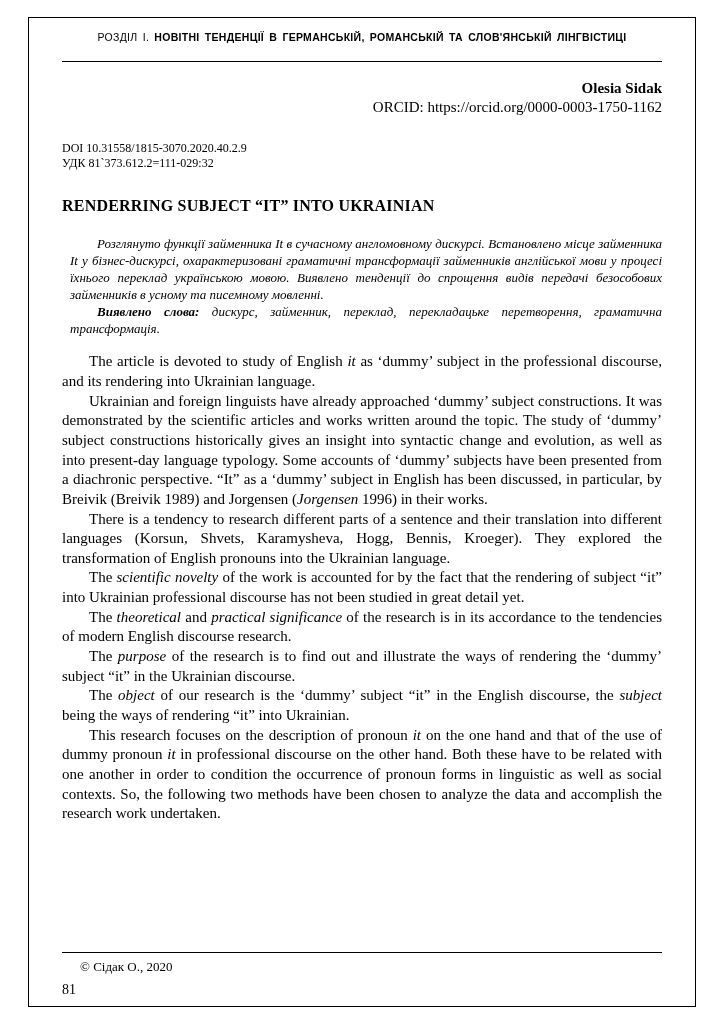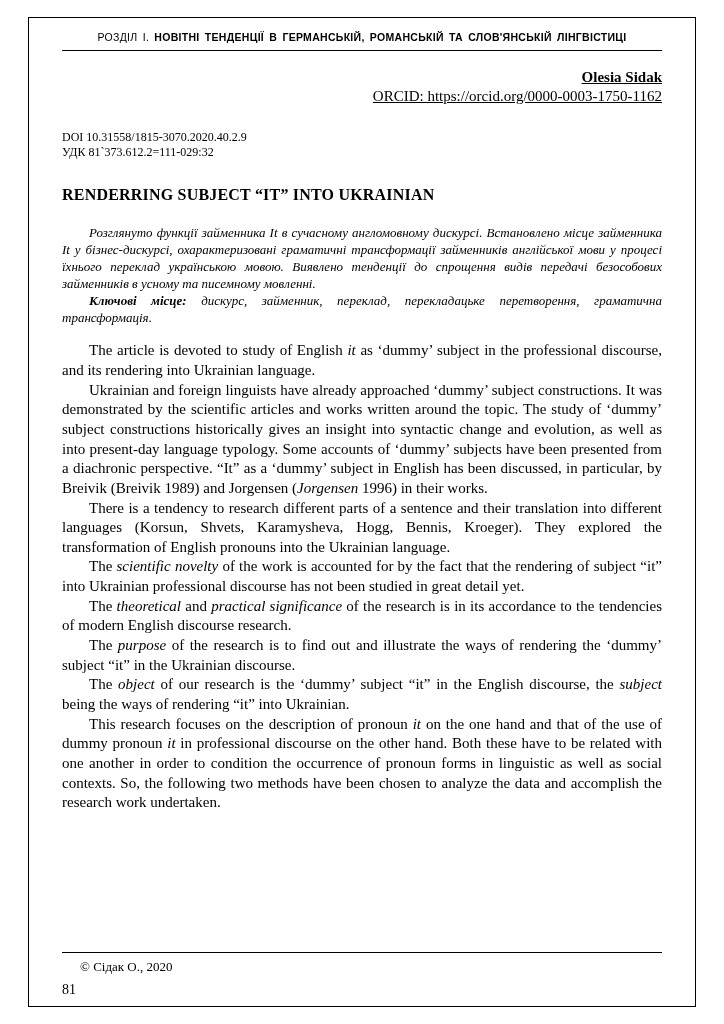--- a/index.html
+++ b/index.html
@@ -26,51 +26,51 @@
     padding: 13px 33px 8px 33px;
     display: flex;
     flex-direction: column;
     overflow: hidden;
   }
   .journal-header {
     font-family: "Liberation Sans", sans-serif;
     font-size: 10.5px;
     text-align: center;
     letter-spacing: 0.3px;
-    padding-bottom: 7px;
+    padding-bottom: 18px;
     border-bottom: 1.5px solid #000;
     word-spacing: 2px;
   }
   .journal-header .hdr-bold { font-weight: bold; }
   .author-block {
     margin-top: 17px;
     text-align: right;
     font-size: 15px;
     line-height: 1.25;
-    text-decoration: underline;
   }
   .author-name { font-weight: bold; }
   .id-block {
     margin-top: 24px;
     font-size: 12px;
     line-height: 1.25;
   }
   .article-title {
     margin-top: 26px;
     text-align: left;
     font-weight: bold;
     font-size: 16px;
     letter-spacing: 0.2px;
   }
   .abstract-block {
     margin-top: 20px;
     font-size: 13px;
     font-style: italic;
     text-align: justify;
     line-height: 1.32;
+    margin-left: 8px;
   }
   .abstract-block p {
     margin: 0;
     text-indent: 27px;
   }
   .kw-label { font-weight: bold; }
   .article-body {
     margin-top: 15px;
     font-size: 15px;
     line-height: 1.31;
@@ -115,21 +115,21 @@
 
   <div class="id-block">
     <div>DOI 10.31558/1815-3070.2020.40.2.9</div>
     <div>УДК 81`373.612.2=111-029:32</div>
   </div>
 
   <div class="article-title">RENDERRING SUBJECT “IT” INTO UKRAINIAN</div>
 
   <div class="abstract-block">
     <p>Розглянуто функції займенника It в сучасному англомовному дискурсі. Встановлено місце займенника It у бізнес-дискурсі, охарактеризовані граматичні трансформації займенників англійської мови у процесі їхнього переклад українською мовою. Виявлено тенденції до спрощення видів передачі безособових займенників в усному та писемному мовленні.</p>
-    <p><span class="kw-label">Ключові місце:</span><span> дискурс, займенник, переклад, перекладацьке перетворення, граматична трансформація.</span></p>
+    <p><span class="kw-label">Виявлено слова:</span><span> дискурс, займенник, переклад, перекладацьке перетворення, граматична трансформація.</span></p>
   </div>
 
   <div class="article-body">
       <p><span>The article is devoted to study of English </span><i>it</i><span> as ‘dummy’ subject in the professional discourse, and its rendering into Ukrainian language.</span></p>
       <p><span>Ukrainian and foreign linguists have already approached ‘dummy’ subject constructions. It was demonstrated by the scientific articles and works written around the topic. The study of ‘dummy’ subject constructions historically gives an insight into syntactic change and evolution, as well as into present-day language typology. Some accounts of ‘dummy’ subjects have been presented from a diachronic perspective. “It” as a ‘dummy’ subject in English has been discussed, in particular, by Breivik (Breivik 1989) and Jorgensen (</span><i>Jorgensen</i><span> 1996) in their works.</span></p>
       <p><span>There is a tendency to research different parts of a sentence and their translation into different languages (Korsun, Shvets, Karamysheva, Hogg, Bennis, Kroeger). They explored the transformation of English pronouns into the Ukrainian language.</span></p>
       <p><span>The </span><i>scientific novelty</i><span> of the work is accounted for by the fact that the rendering of subject “it” into Ukrainian professional discourse has not been studied in great detail yet.</span></p>
       <p><span>The </span><i>theoretical</i><span> and </span><i>practical significance</i><span> of the research is in its accordance to the tendencies of modern English discourse research.</span></p>
       <p><span>The </span><i>purpose</i><span> of the research is to find out and illustrate the ways of rendering the ‘dummy’ subject “it” in the Ukrainian discourse.</span></p>
       <p><span>The </span><i>object</i><span> of our research is the ‘dummy’ subject “it” in the English discourse, the </span><i>subject</i><span> being the ways of rendering “it” into Ukrainian.</span></p>

